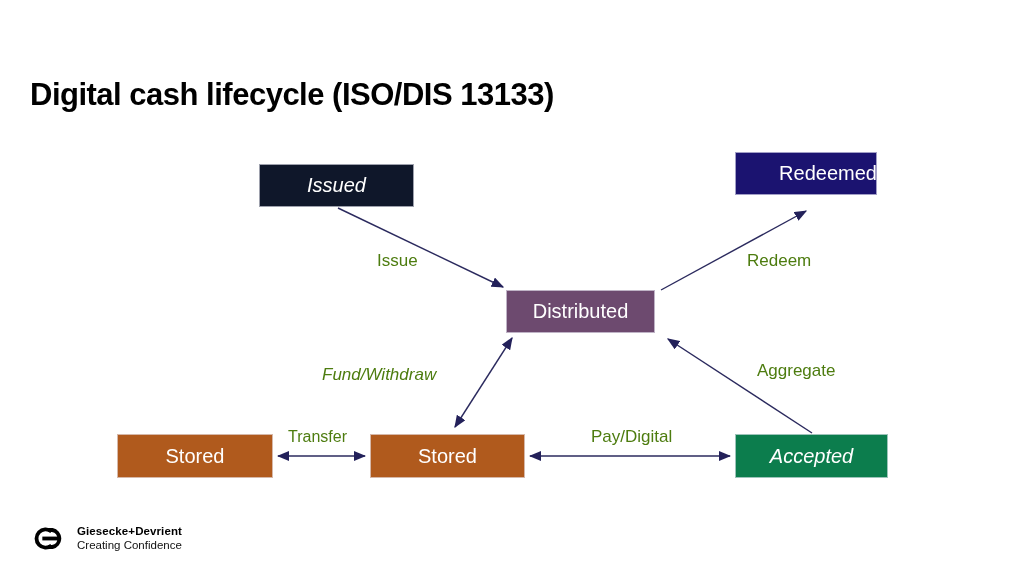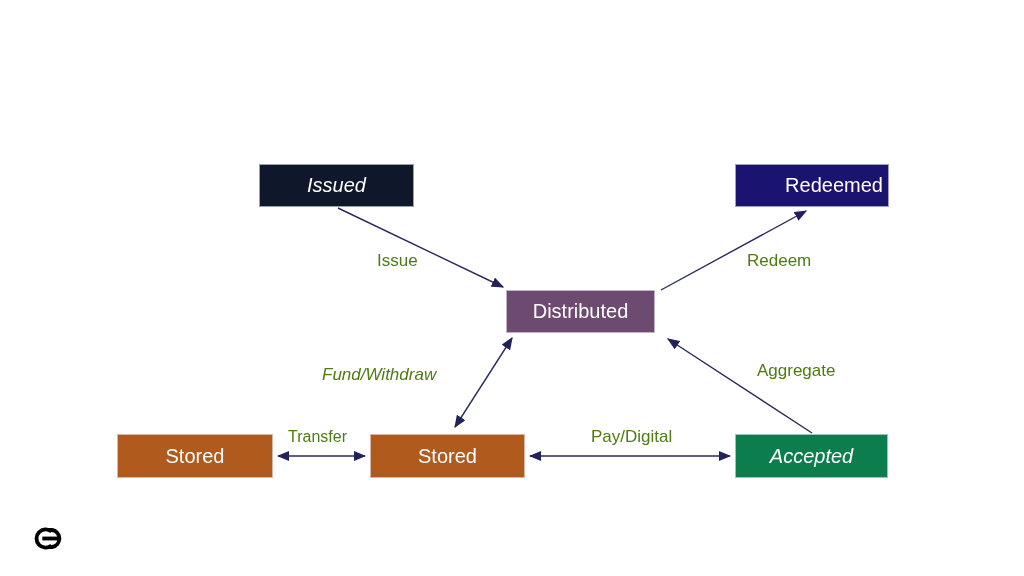--- a/index.html
+++ b/index.html
@@ -38,21 +38,21 @@
     display: flex;
     align-items: center;
     justify-content: center;
     color: #ffffff;
     font-size: 20px;
     font-weight: 400;
     box-sizing: border-box;
     border: 1px solid rgba(235,235,245,0.65);
   }
   .node-issued      { left: 259px; top: 164px; width: 155px; height: 43px; }
-  .node-redeemed    { left: 735px; top: 164px; width: 154px; height: 43px; padding-left: 44px; }
+  .node-redeemed    { left: 735px; top: 152px; width: 142px; height: 43px; padding-left: 44px; }
   .node-distributed { left: 506px; top: 290px; width: 149px; height: 43px; }
   .node-stored-left   { left: 117px; top: 434px; width: 156px; height: 44px; }
   .node-stored-center { left: 370px; top: 434px; width: 155px; height: 44px; }
   .node-accepted      { left: 735px; top: 434px; width: 153px; height: 44px; font-style: italic; }
   .edge-label {
     position: absolute;
     font-size: 17px;
     color: #4d7c0f;
     white-space: nowrap;
   }
@@ -81,20 +81,21 @@
     font-size: 11.5px;
     font-weight: 400;
     color: #111111;
   }
 </style>
 </head>
 <body>
 
 <div class="slide">
 
+  <h1 class="title">Digital cash lifecycle (ISO/DIS 13133)</h1>
 
   <svg class="arrow-layer" width="1024" height="576" viewBox="0 0 1024 576" xmlns="http://www.w3.org/2000/svg">
     <defs>
       <marker id="ah" viewBox="0 0 10 8" refX="9" refY="4" markerWidth="9" markerHeight="7.2" orient="auto-start-reverse">
         <path d="M0,0 L10,4 L0,8 Z" fill="#23215a"></path>
       </marker>
     </defs>
     <g stroke="#2b2a5e" stroke-width="1.4" fill="none">
       <line x1="338" y1="208" x2="503" y2="287" marker-end="url(#ah)"></line>
       <line x1="661" y1="290" x2="806" y2="211" marker-end="url(#ah)"></line>
@@ -132,15 +133,19 @@
   <div class="edge-label lbl-pay">Pay/Digital</div>
 
   <div class="footer-logo">
     <svg width="40" height="27" viewBox="0 0 48 30" xmlns="http://www.w3.org/2000/svg">
       <g fill="none" stroke="#000000" stroke-width="4.6">
         <path d="M 27 6.5 A 11 11 0 1 0 27 23.5"></path>
         <path d="M 23 4.8 H 28 A 10.4 10.4 0 0 1 28 25.2 H 23"></path>
         <path d="M 16 15 H 38.5"></path>
       </g>
     </svg>
+    <div class="logo-text">
+      <span class="logo-name">Giesecke+Devrient</span>
+      <span class="logo-tagline">Creating Confidence</span>
+    </div>
   </div>
 
 </div>
 
 </body></html>

